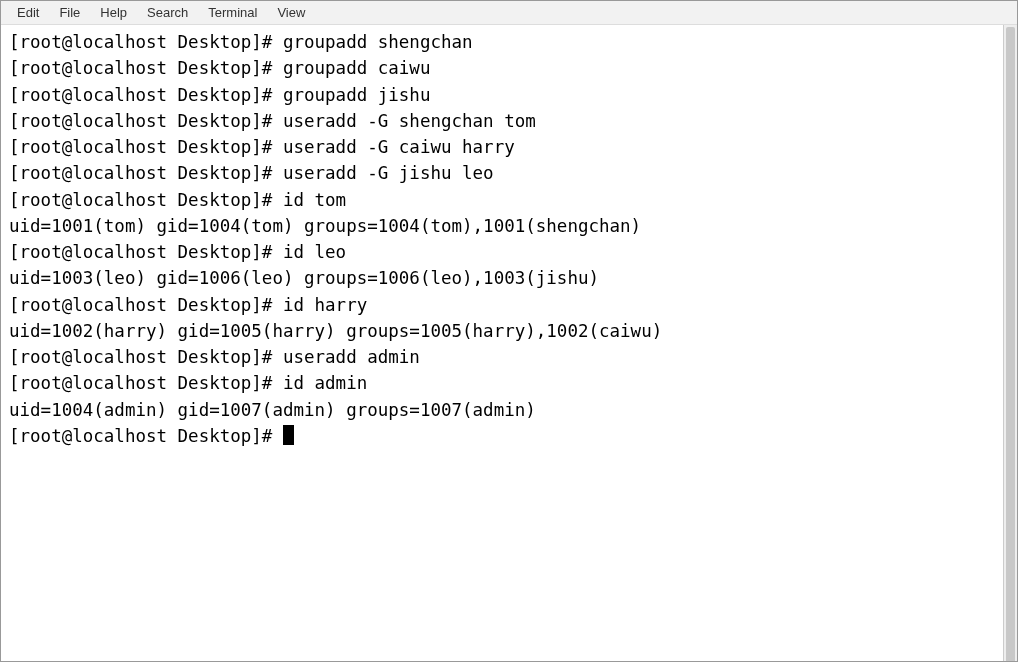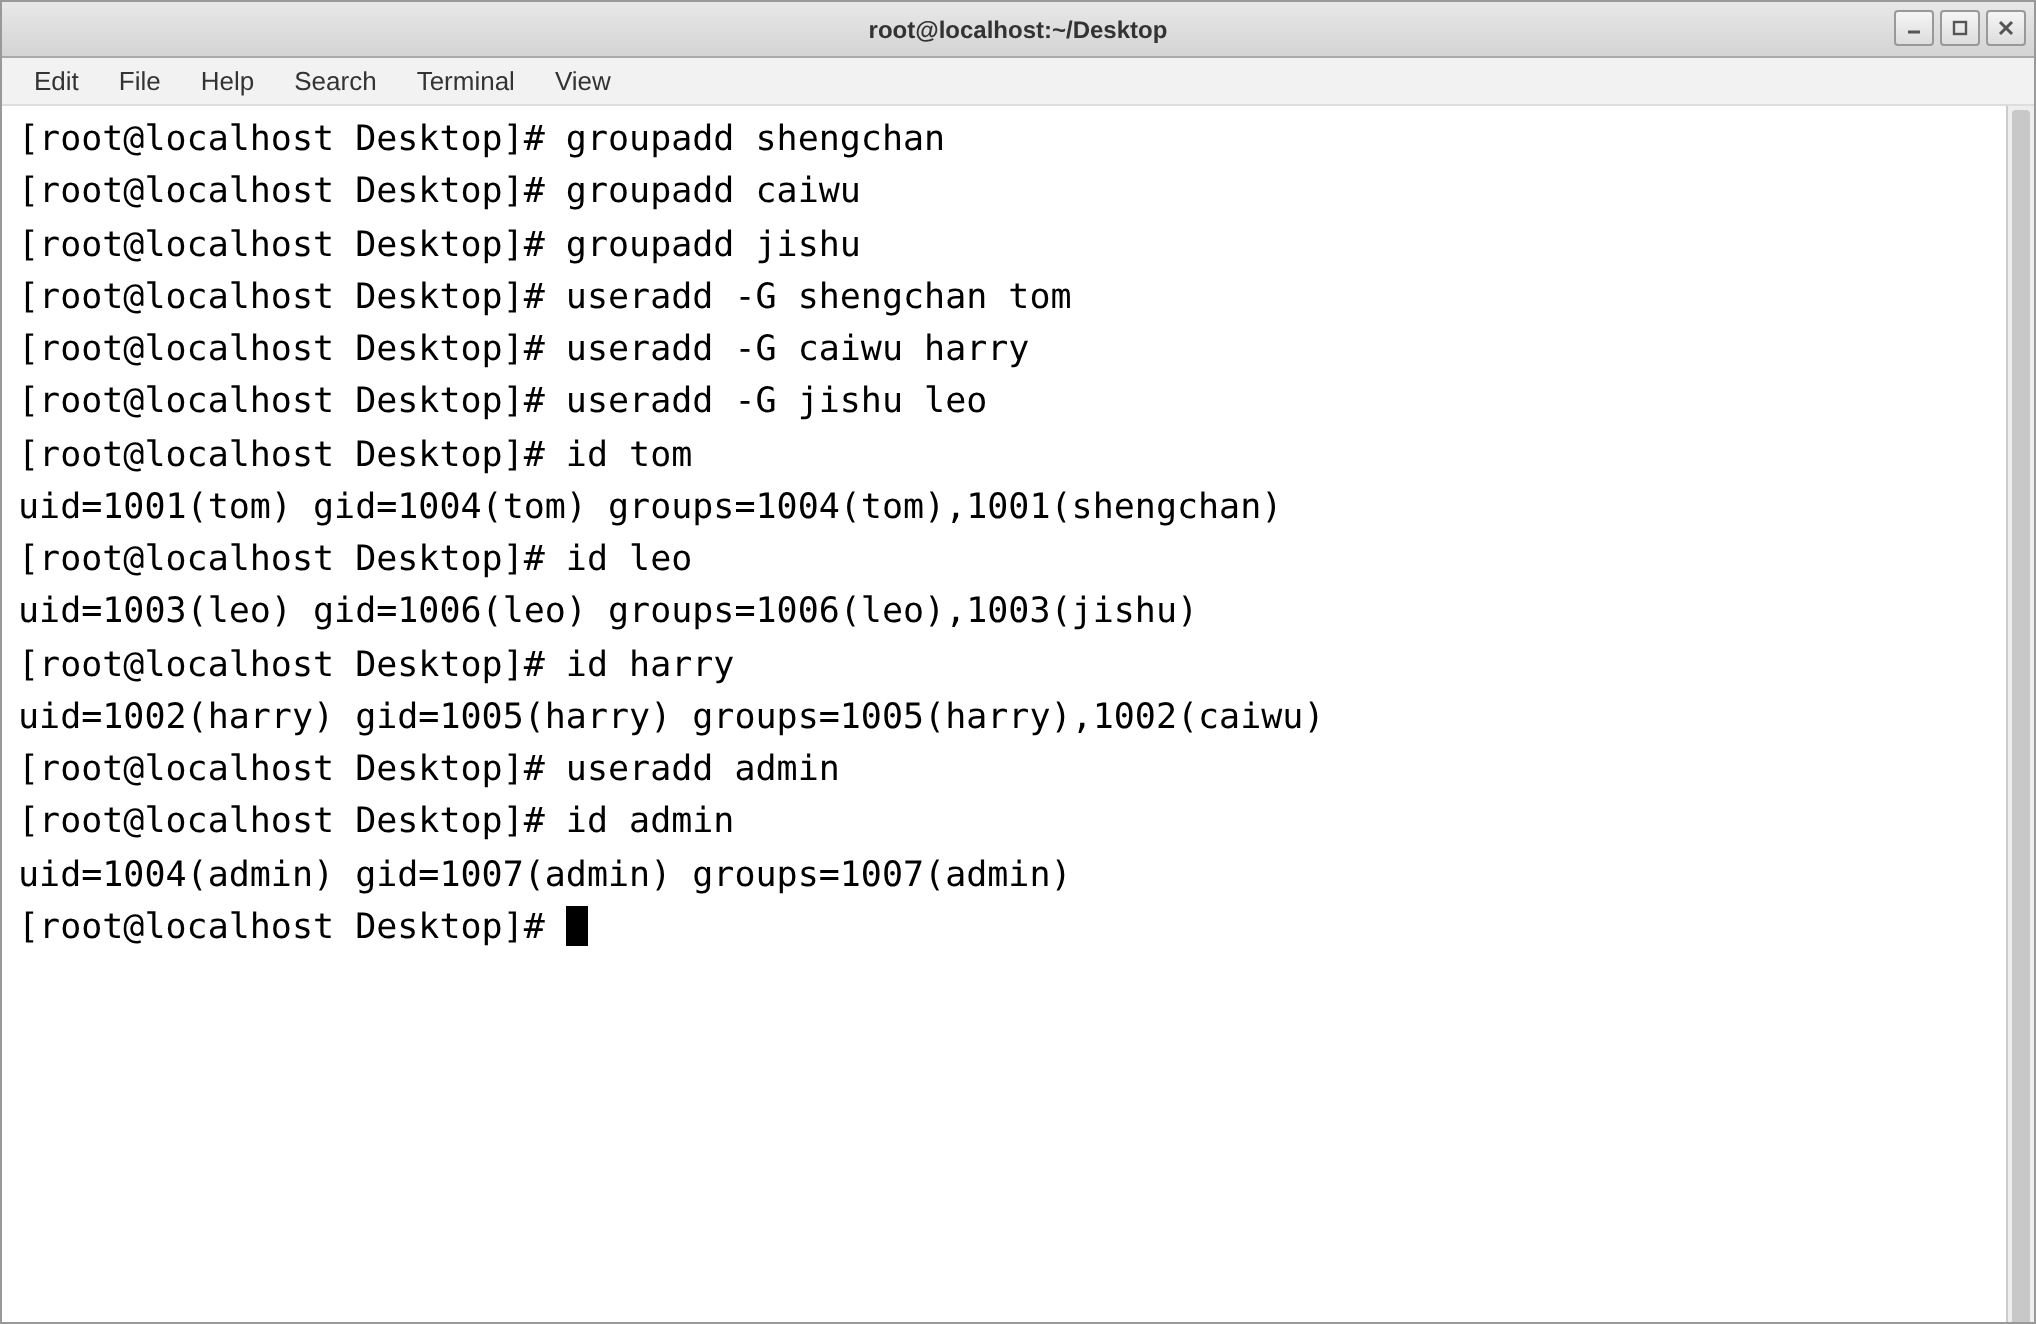--- a/index.html
+++ b/index.html
@@ -104,41 +104,20 @@
       top: 2px;
       height: 100%;
       background: #c8c8c8;
       border-radius: 2px;
     }
   </style>
 </head>
 <body>
 
 <div class="window">
-  <div class="titlebar">
-    <span class="titlebar-title">root@localhost:~/Desktop</span>
-    <div class="window-controls">
-      <div class="window-btn">
-        <svg viewBox="0 0 10 10">
-            <line x1="2" y1="7" x2="8" y2="7" stroke="#555" stroke-width="1.5"></line>
-          </svg>
-      </div>
-      <div class="window-btn">
-        <svg viewBox="0 0 10 10">
-            <rect x="2" y="2" width="6" height="6" fill="none" stroke="#555" stroke-width="1.2"></rect>
-          </svg>
-      </div>
-      <div class="window-btn">
-        <svg viewBox="0 0 10 10">
-            <line x1="2" y1="2" x2="8" y2="8" stroke="#555" stroke-width="1.5"></line>
-            <line x1="8" y1="2" x2="2" y2="8" stroke="#555" stroke-width="1.5"></line>
-          </svg>
-      </div>
-    </div>
-  </div>
 
   <div class="menubar">
     <span class="menu-item">Edit</span>
     <span class="menu-item">File</span>
     <span class="menu-item">Help</span>
     <span class="menu-item">Search</span>
     <span class="menu-item">Terminal</span>
     <span class="menu-item">View</span>
   </div>
 

